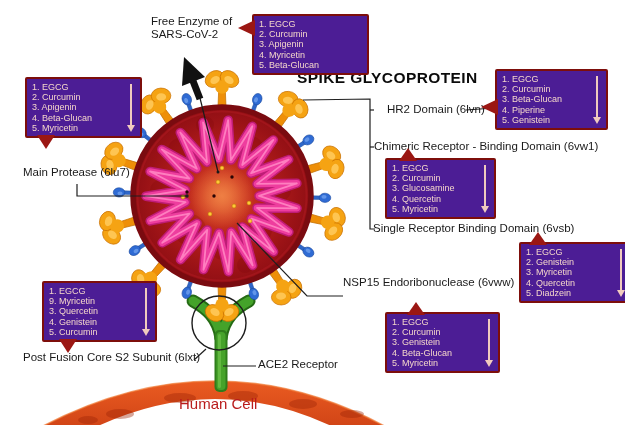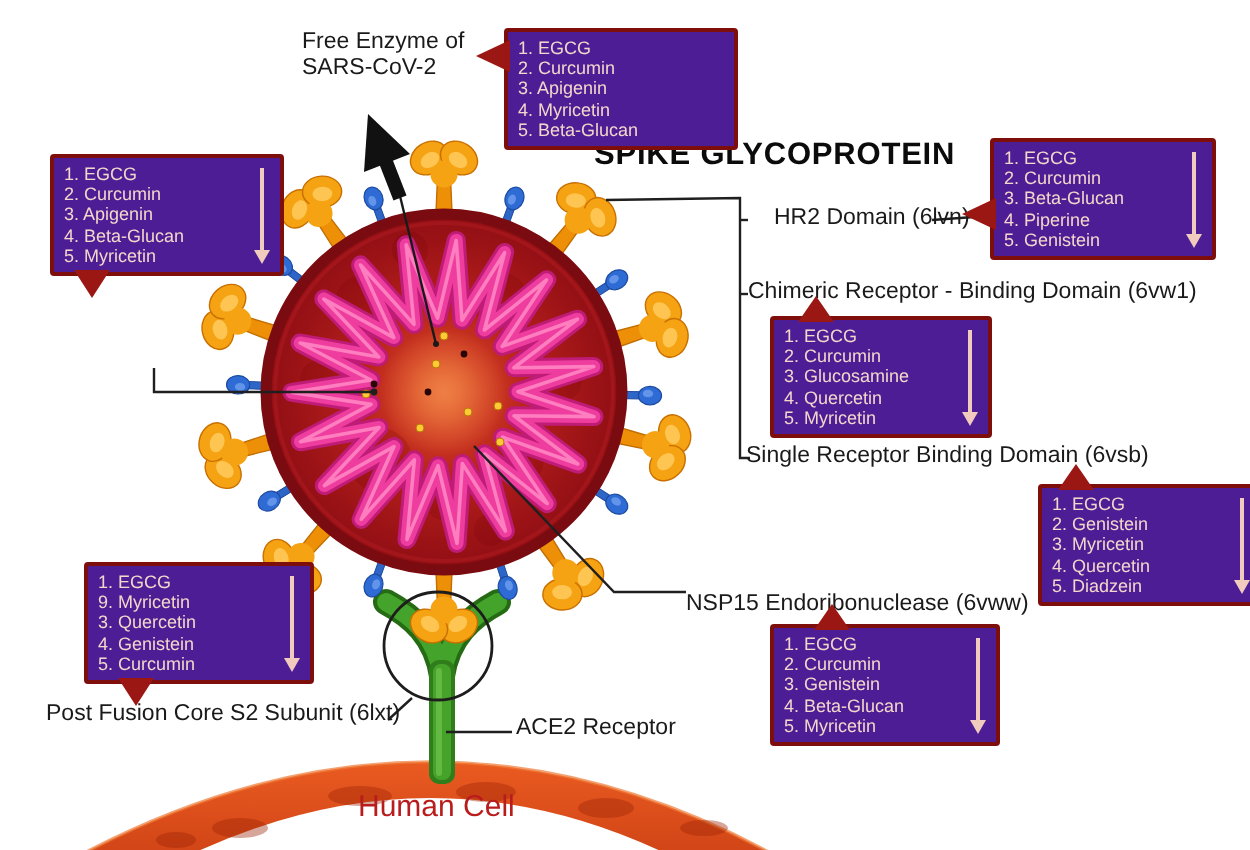--- a/index.html
+++ b/index.html
@@ -260,24 +260,25 @@
     </g>
   </svg>
 
   <div class="label multi" style="left:151px;top:15px;">
     <div>Free Enzyme of</div>
     <div>SARS-CoV-2</div>
   </div>
 
   <div class="spike-title" style="left:297px;top:69px;">SPIKE GLYCOPROTEIN</div>
 
+  <div class="label" style="left:23px;top:166px;">Main Protease (6lu7)</div>
   <div class="label" style="left:374px;top:103px;margin-left:13px;">HR2 Domain (6lvn)</div>
   <div class="label" style="left:374px;top:140px;">Chimeric Receptor - Binding Domain (6vw1)</div>
   <div class="label" style="left:373px;top:222px;">Single Receptor Binding Domain (6vsb)</div>
-  <div class="label" style="left:343px;top:296px;">NSP15 Endoribonuclease (6vww)</div>
+  <div class="label" style="left:343px;top:276px;">NSP15 Endoribonuclease (6vww)</div>
   <div class="label" style="left:23px;top:351px;">Post Fusion Core S2 Subunit (6lxt)</div>
   <div class="label" style="left:258px;top:358px;">ACE2 Receptor</div>
   <div class="label human-cell" style="left:179px;top:397px;">Human Cell</div>
 
   <div class="ibox" style="left:252px;top:14px;width:92px;">
     <div class="tail tail-left" style="top:4px;"></div>
     <div class="item">1. EGCG</div>
     <div class="item">2. Curcumin</div>
     <div class="item">3. Apigenin</div>
     <div class="item">4. Myricetin</div>

